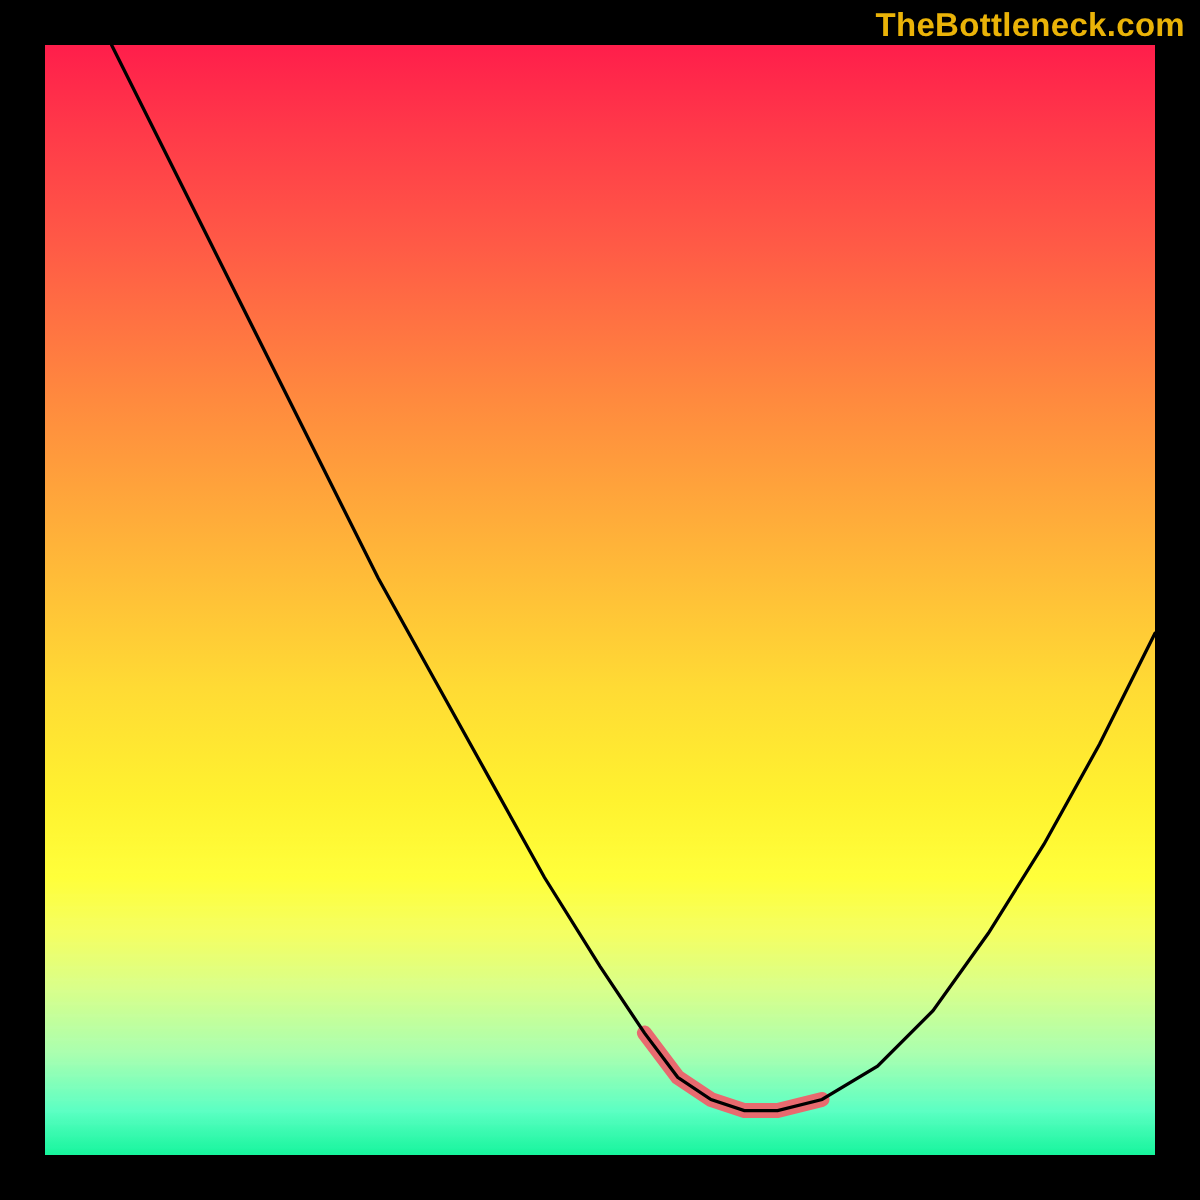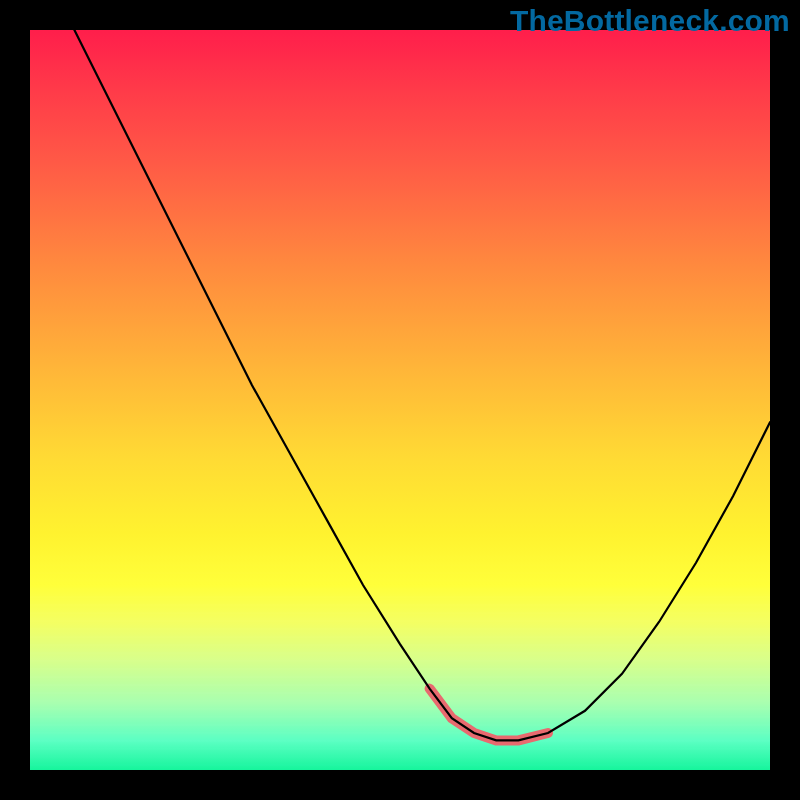--- a/index.html
+++ b/index.html
@@ -14,22 +14,22 @@
   .frame {
     position: relative;
     width: 800px;
     height: 800px;
     background: #000;
   }
   .watermark {
     position: absolute;
     top: 4px;
     right: 10px;
-    color: #0369a1;
-    font-size: 30px;
+    color: #eab308;
+    font-size: 22px;
     font-weight: 600;
     letter-spacing: 0.2px;
     z-index: 3;
   }
   .plot-area {
     position: absolute;
     left: 30px;
     top: 30px;
     width: 740px;
     height: 740px;

